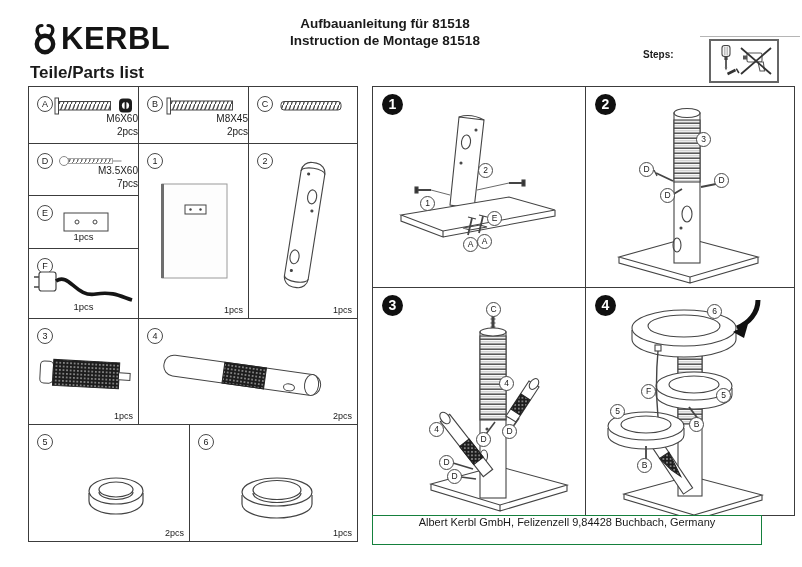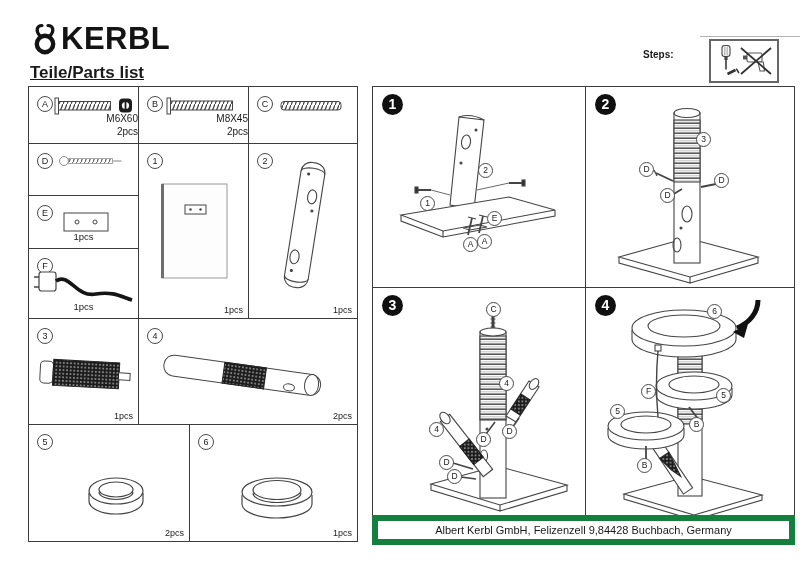--- a/index.html
+++ b/index.html
@@ -1,21 +1,21 @@
 <!DOCTYPE html>
 <html><head>
 <meta charset="utf-8">
 <style>
   html,body{margin:0;padding:0;background:#e8e8e8;}
   .page{position:relative;width:802px;height:567px;background:#ffffff;overflow:hidden;
         font-family:"Liberation Sans","DejaVu Sans",sans-serif;color:#1a1a1a;}
   
   .brand{position:absolute;left:30px;top:22px;display:flex;align-items:flex-start;gap:1px;}
   .brand-text{font-size:31px;font-weight:bold;letter-spacing:.5px;color:#141414;line-height:34px;}
-  .parts-title{position:absolute;left:30px;top:63px;font-size:17px;font-weight:bold;text-decoration:underline;}
+  .parts-title{position:absolute;left:30px;top:63px;font-size:17px;font-weight:bold;}
   .titles{position:absolute;left:235px;top:15px;width:300px;text-align:center;
           font-weight:bold;font-size:13.5px;line-height:17px;}
   .steps-label{position:absolute;left:643px;top:49px;font-size:10px;font-weight:bold;}
   .steps-box{position:absolute;left:709px;top:39px;width:66px;height:40px;border:2px solid #666;
              background:#fff;display:flex;align-items:center;justify-content:center;}
   .scan-line{position:absolute;background:#b5b5b5;}
   
   .cell{position:absolute;border:1px solid #3c3c3c;background:#fff;box-sizing:border-box;}
   .plabel{position:absolute;left:8px;top:9px;width:14px;height:14px;border:1px solid #4a4a4a;
           border-radius:50%;background:#fff;font-size:9px;line-height:14px;text-align:center;}
@@ -24,23 +24,23 @@
   .qty-br{position:absolute;right:5px;bottom:3px;font-size:9px;}
   .qty-c{position:absolute;left:0;right:0;bottom:6px;text-align:center;font-size:9.5px;}
   .draw{position:absolute;}
   
   .panel{position:absolute;border:1px solid #3c3c3c;background:#fff;box-sizing:border-box;}
   .badge{position:absolute;left:9px;top:7px;width:21px;height:21px;border-radius:50%;
          background:#101010;color:#fff;font-weight:bold;font-size:14px;line-height:21px;
          text-align:center;}
   .tag{position:absolute;width:13px;height:13px;border:1px solid #4a4a4a;border-radius:50%;
        background:#fff;font-size:8.5px;line-height:13px;text-align:center;z-index:5;}
-  .footer-bar{position:absolute;left:372px;top:515px;width:423px;height:30px;
-              border:6px solid #15803d;background:#fff;box-sizing:border-box;
-              display:flex;align-items:center;justify-content:center;font-size:11px;}
+  .footer-bar{position:absolute;left:372px;top:515px;width:390px;height:30px;
+              border:1px solid #15803d;background:#fff;box-sizing:border-box;
+              display:flex;justify-content:center;font-size:11px;}
   svg{display:block;}
 </style>
 </head>
 <body>
 
 <svg width="0" height="0" style="position:absolute" aria-hidden="true">
   <defs>
     <pattern id="pThread" width="4" height="10" patternUnits="userSpaceOnUse">
       <path d="M0,10 L4,0" stroke="#444" stroke-width="1.3" fill="none"></path>
     </pattern>
@@ -64,20 +64,22 @@
         <path d="M10,14 C5.5,9 6.5,3.5 12,3.5"></path>
         <path d="M20,14 C24.5,9 23.5,3.5 18,3.5"></path>
         <circle cx="15" cy="22" r="8.2" stroke-width="4.4"></circle>
       </g>
     </svg>
     <span class="brand-text">KERBL</span>
   </div>
   <div class="parts-title">Teile/Parts list</div>
 
   <div class="titles">
+    <div>Aufbauanleitung für 81518</div>
+    <div>Instruction de Montage 81518</div>
   </div>
 
   <div class="steps-label">Steps:</div>
   <div class="scan-line" style="left:700px;top:36px;width:100px;height:1px"></div>
   <div class="steps-box">
     <svg width="60" height="34" viewBox="0 0 60 34">
 
       <g>
         <rect x="8" y="1.5" width="8" height="11" rx="2.5" fill="#fff" stroke="#444" stroke-width="1.1"></rect>
         <path d="M10.4,2.5 v9 M12,2.5 v9 M13.6,2.5 v9" stroke="#9a9a9a" stroke-width="0.7"></path>
@@ -131,20 +133,24 @@
     </svg>
   </div>
 
   <div class="cell" style="left:28px;top:143px;width:111px;height:53px">
     <span class="plabel">D</span>
     <svg class="draw" style="left:28px;top:8px" width="78" height="18" viewBox="0 0 78 18">
       <circle cx="7" cy="9" r="4.5" fill="#fff" stroke="#8a8a8a"></circle>
       <rect x="11.5" y="6.5" width="44" height="5" fill="url(#pThread)" stroke="#9a9a9a" opacity="0.85"></rect>
       <path d="M55.5,9 h9" stroke="#9a9a9a" stroke-width="1.2"></path>
     </svg>
+    <div class="spec-block">
+      <div>M3.5X60</div>
+      <div>7pcs</div>
+    </div>
   </div>
 
   <div class="cell" style="left:28px;top:195px;width:111px;height:54px">
     <span class="plabel">E</span>
     <svg class="draw" style="left:22px;top:14px" width="70" height="26" viewBox="0 0 70 26">
       <rect x="13" y="3" width="44" height="18" fill="#fff" stroke="#444"></rect>
       <circle cx="26" cy="12" r="2" fill="none" stroke="#444"></circle>
       <circle cx="44" cy="12" r="2" fill="none" stroke="#444"></circle>
     </svg>
     <div class="qty-c">1pcs</div>

